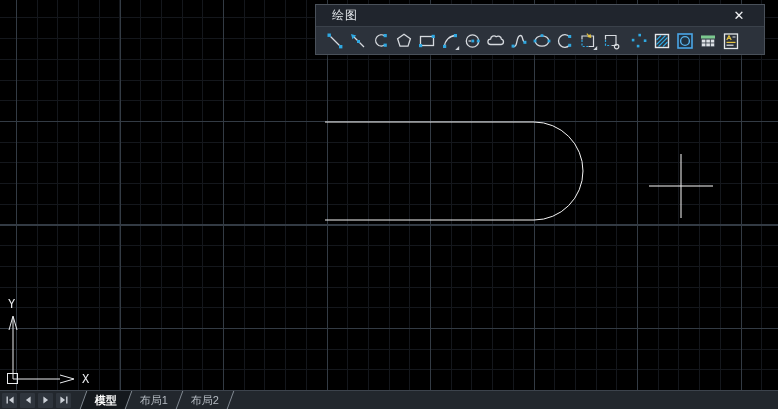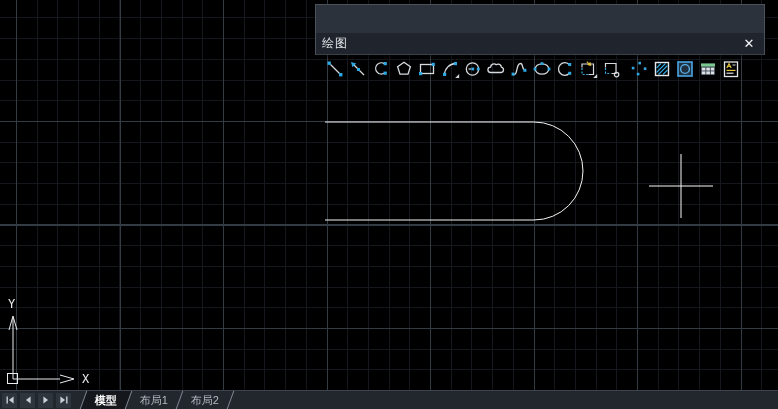--- a/index.html
+++ b/index.html
@@ -2,21 +2,21 @@
 <html><head>
 <meta charset="utf-8">
 <style>
   html,body{margin:0;padding:0;background:#000;}
   body{width:778px;height:409px;overflow:hidden;font-family:"Liberation Sans","DejaVu Sans",sans-serif;-webkit-font-smoothing:antialiased;}
   #viewport{position:relative;width:778px;height:409px;background:#000;overflow:hidden;}
   
   #canvas-svg{position:absolute;left:0;top:0;width:778px;height:409px;}
   
   #draw-toolbar{position:absolute;left:315px;top:4px;width:450px;height:51px;background:#2c323b;border:1px solid #4a515a;box-sizing:border-box;box-shadow:0 1px 4px rgba(0,0,0,.6);}
-  #draw-toolbar .titlebar{height:21px;background:#20252d;border-bottom:1px solid #3a414a;display:flex;align-items:center;padding:0 6px;cursor:default;margin-top:28px;}
+  #draw-toolbar .titlebar{height:21px;background:#20252d;border-bottom:1px solid #3a414a;display:flex;align-items:center;padding:0 16px;cursor:default;}
   #draw-toolbar .title{color:#e4e8ec;font-size:12px;line-height:21px;letter-spacing:1px;}
   #draw-toolbar .close-btn{margin-left:auto;width:18px;height:16px;display:flex;align-items:center;justify-content:center;color:#f2f4f6;font-size:13px;font-weight:bold;cursor:pointer;}
   #draw-toolbar .iconrow{height:28px;display:flex;align-items:center;padding-left:7px;}
   .tbtn{width:23px;height:24px;display:flex;align-items:center;justify-content:center;flex:0 0 auto;border-radius:2px;}
   .tbtn.sep{margin-left:5px;}
   .tbtn svg{display:block;}
   
   #tabbar{position:absolute;left:0;bottom:0;width:778px;height:19px;background:#22272d;border-top:1px solid #3c434c;box-sizing:border-box;display:flex;align-items:stretch;}
   .navbtns{display:flex;align-items:center;gap:3px;padding:0 4px 0 2px;}
   .navbtn{width:15px;height:15px;background:#2f353d;border-radius:1px;display:flex;align-items:center;justify-content:center;cursor:pointer;}

